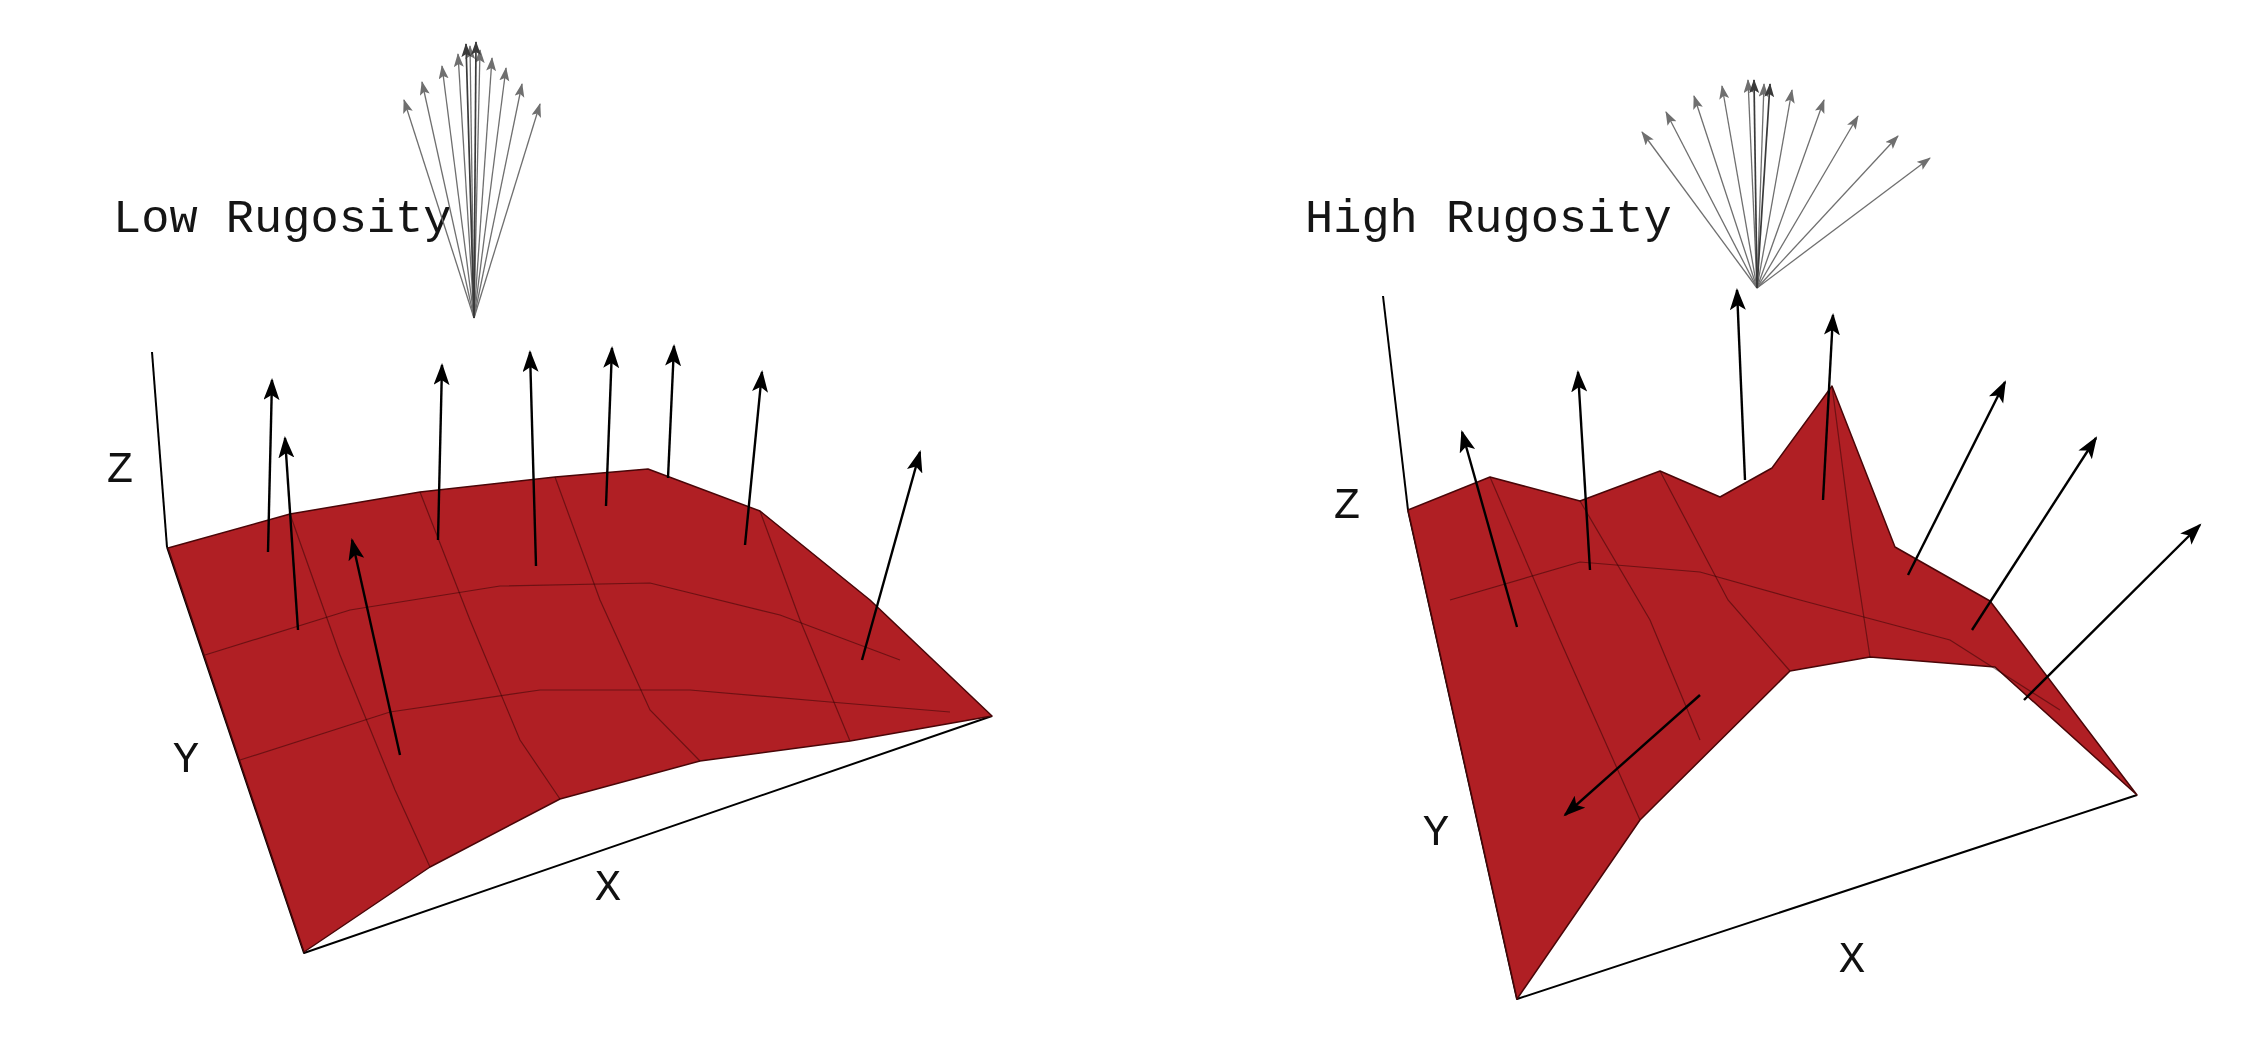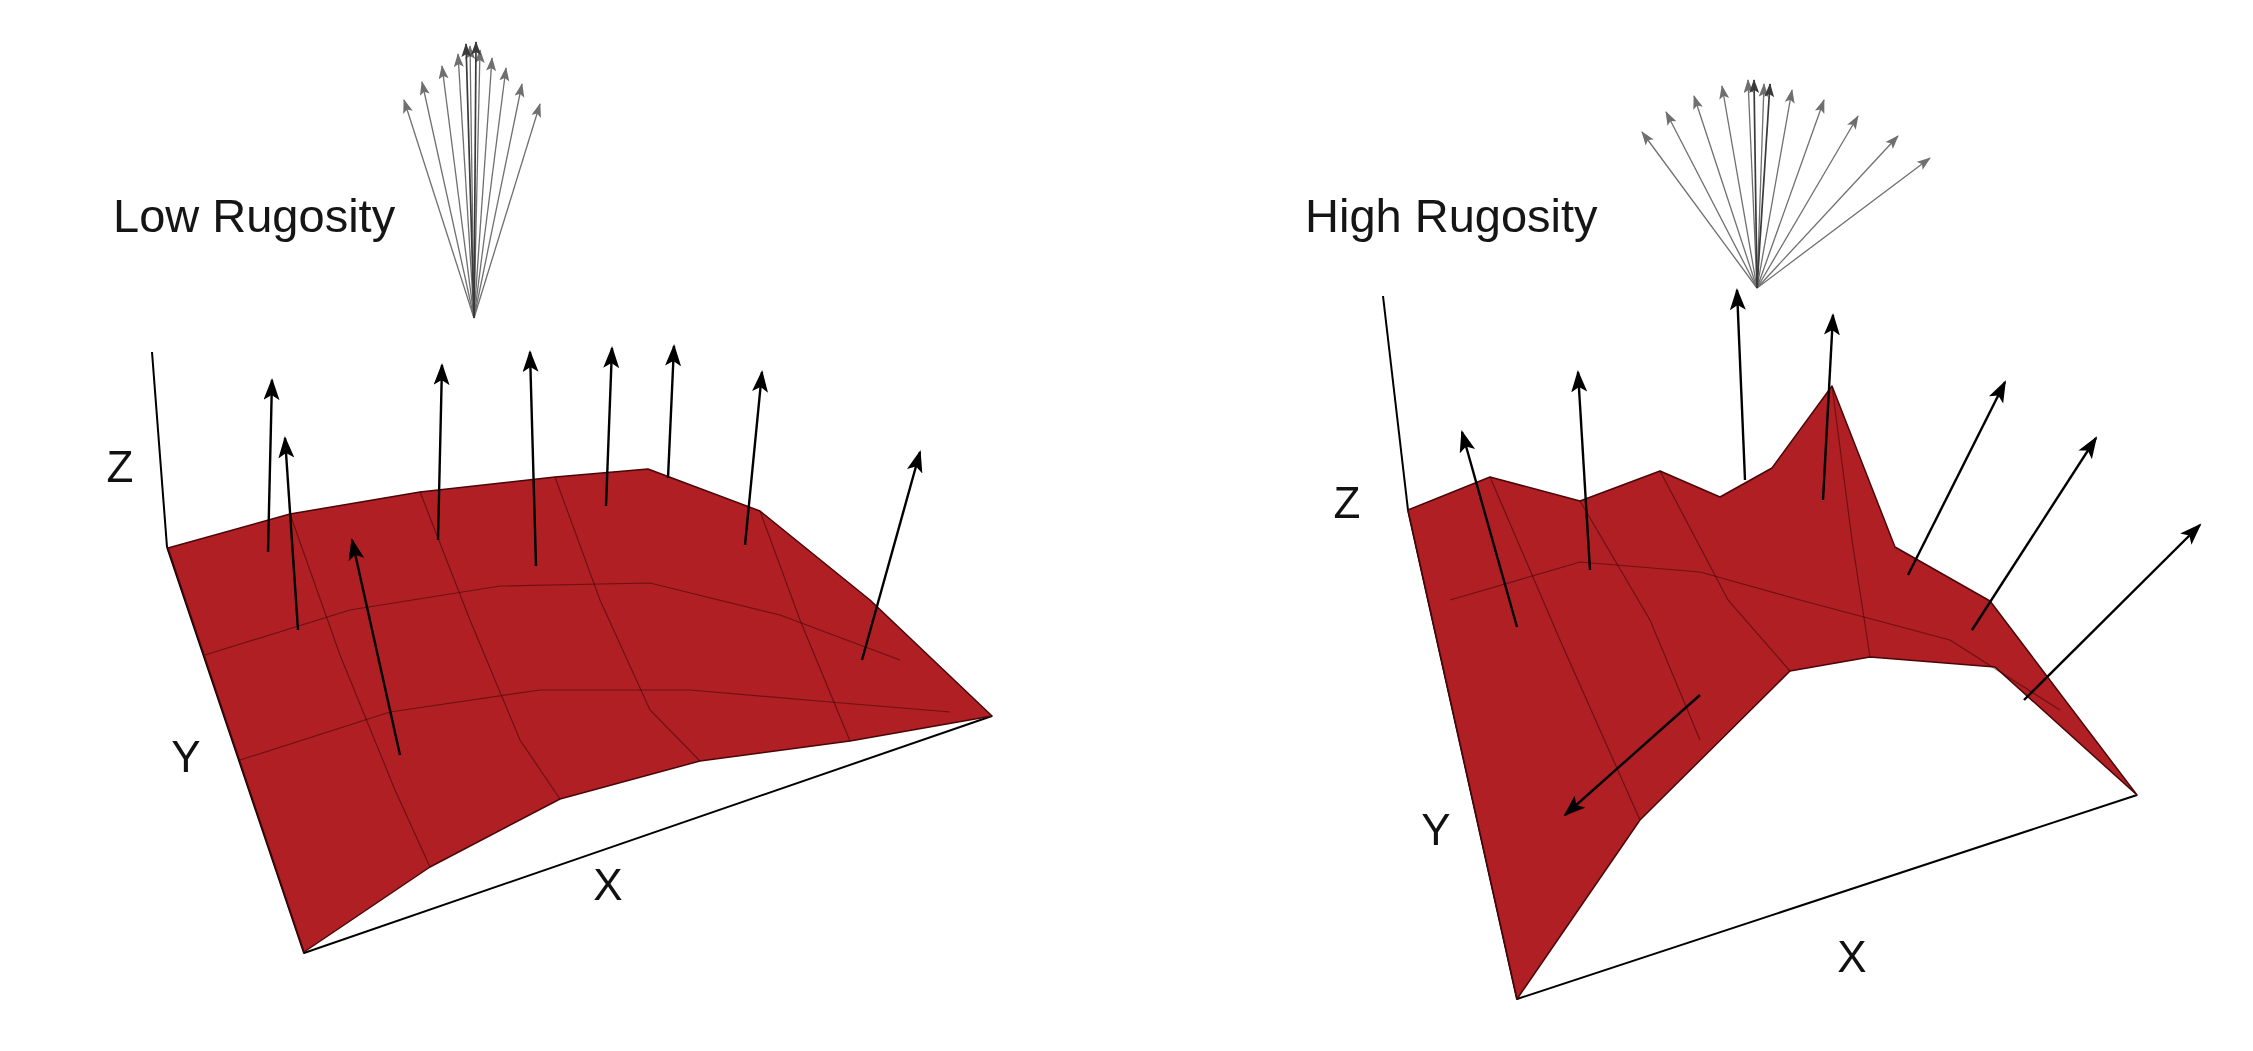--- a/index.html
+++ b/index.html
@@ -17,21 +17,21 @@
   .surface    { fill: #B01F24; stroke: #4a0608; stroke-width: 1.5; stroke-linejoin: round; }
   .mesh       { fill: none; stroke: #2e0304; stroke-opacity: 0.5; stroke-width: 1.2; }
   .axisline   { stroke: #000000; stroke-width: 2; fill: none; stroke-linejoin: round; }
   .normal     { stroke: #000000; stroke-width: 2.4; }
   .cluster    { stroke: #6f6f6f; stroke-width: 1.3; }
   .cluster-dark { stroke: #3a3a3a; stroke-width: 1.7; }
 </style>
 </head>
 <body>
 
-<figure style="margin:0;">
+<figure style="margin:0;font-family:Liberation Mono, monospace;">
 <svg viewBox="0 0 2253 1051" width="2253" height="1051" xmlns="http://www.w3.org/2000/svg">
   <defs>
     <marker id="ahBlack" markerUnits="userSpaceOnUse" markerWidth="26" markerHeight="20" refX="20" refY="8" orient="auto">
       <path d="M0,0 L22,8 L0,16 L5,8 Z" fill="#000000"></path>
     </marker>
     <marker id="ahGray" markerUnits="userSpaceOnUse" markerWidth="18" markerHeight="14" refX="13" refY="5" orient="auto">
       <path d="M0,0 L14,5 L0,10 L3,5 Z" fill="#6f6f6f"></path>
     </marker>
     <marker id="ahDark" markerUnits="userSpaceOnUse" markerWidth="18" markerHeight="14" refX="13" refY="5" orient="auto">
       <path d="M0,0 L14,5 L0,10 L3,5 Z" fill="#3a3a3a"></path>

